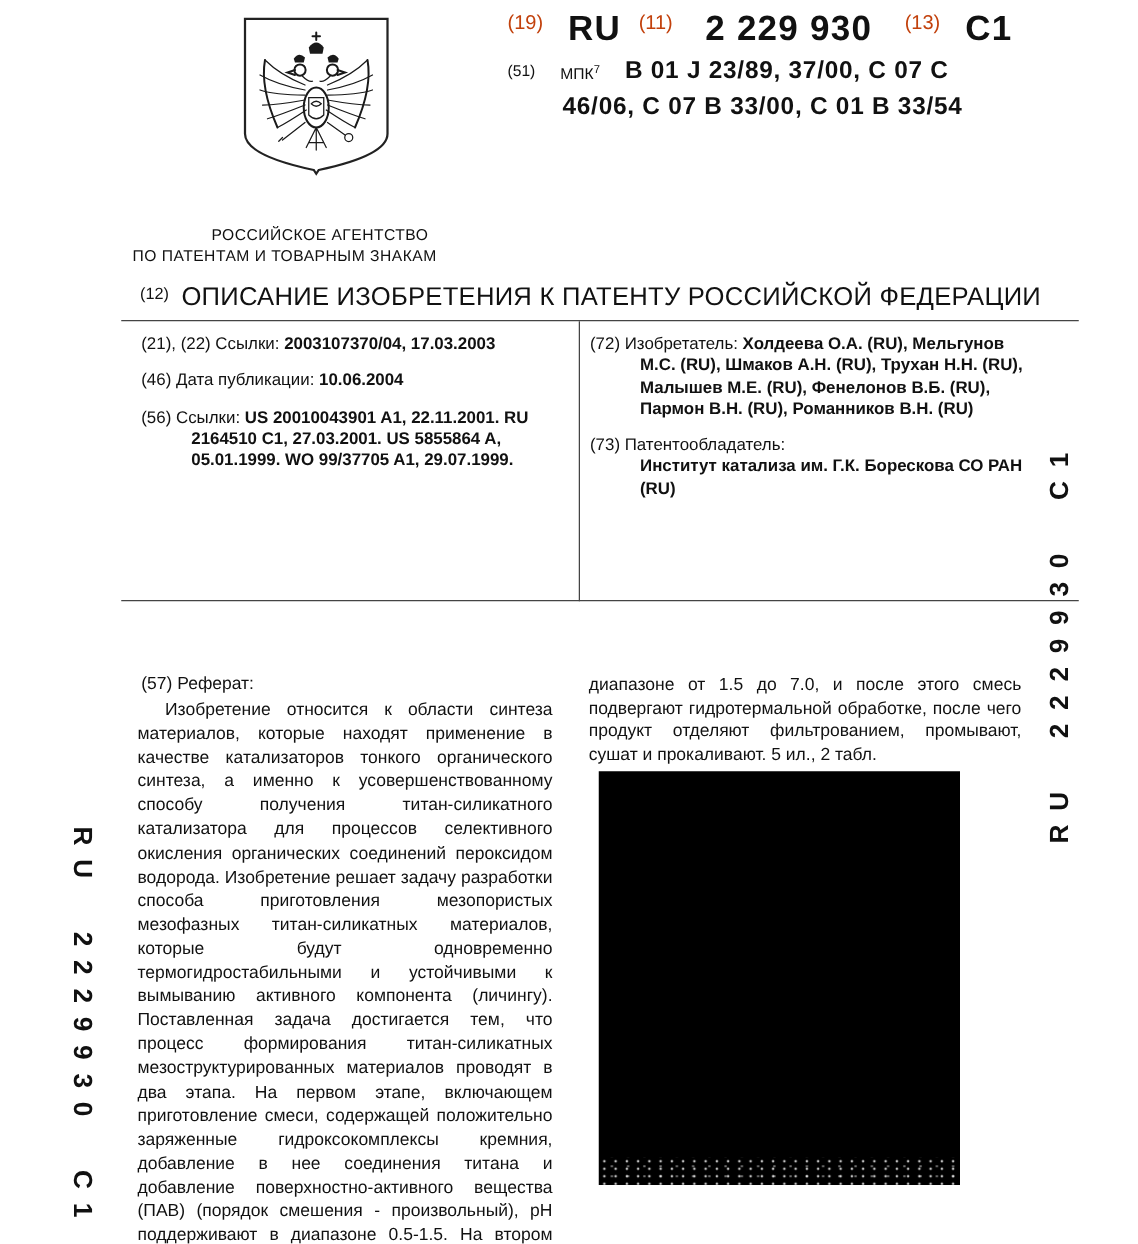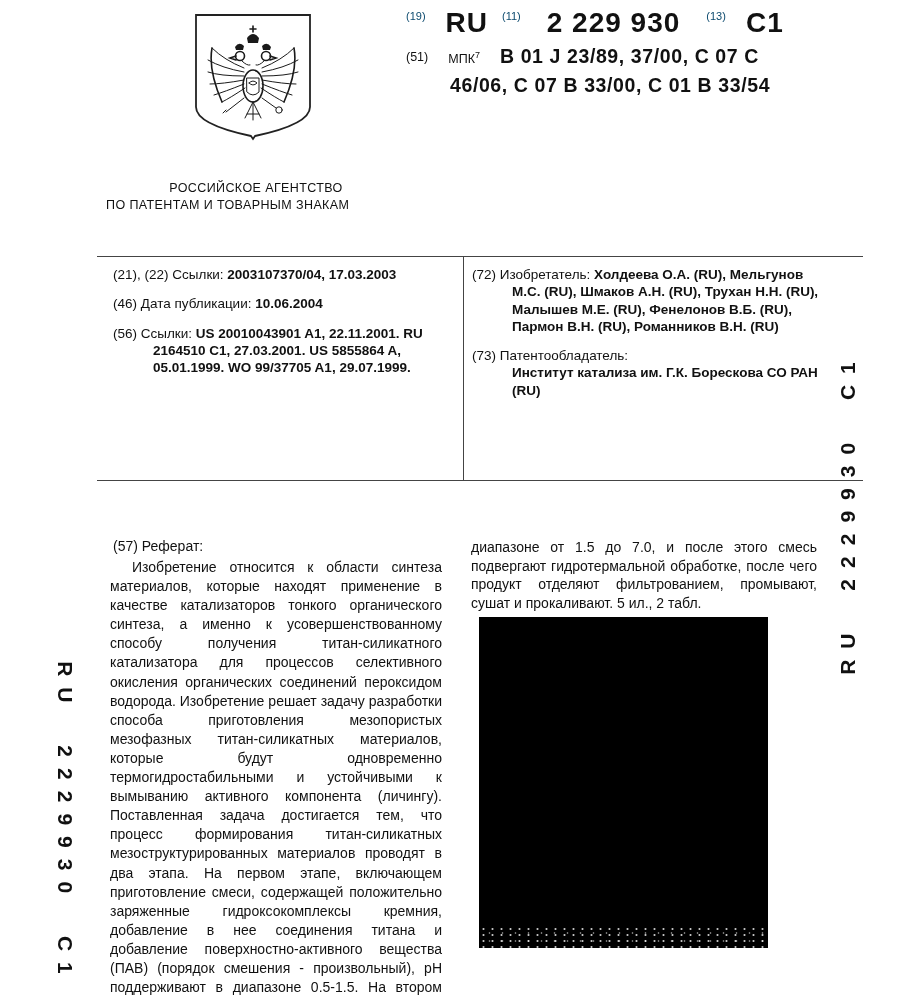--- a/index.html
+++ b/index.html
@@ -5,21 +5,21 @@
   html,body { margin:0; padding:0; background:#ffffff; }
   .page {
     position:relative; width:910px; height:995px; background:#ffffff;
     font-family:"Liberation Sans", sans-serif; color:#111; overflow:hidden;
   }
   
   .emblem { position:absolute; left:186px; top:10px; width:134px; height:134px; }
   
   .hdr { position:absolute; left:406px; top:8px; width:480px; }
   .hdr-row1 { display:flex; align-items:flex-start; }
-  .sup { font-size:11px; color:#0c4a6e; padding-top:2px; white-space:nowrap; }
+  .sup { font-size:16px; color:#c2410c; padding-top:2px; white-space:nowrap; }
   .big { font-size:28px; font-weight:bold; line-height:1.05; letter-spacing:1px; white-space:nowrap; }
   .m-l6{margin-left:20px;text-align:right;} .m-l14{margin-left:14px;} .m-l20{margin-left:20px;} .m-l26{margin-left:26px;}
   .hdr-row2 { display:flex; align-items:flex-start; margin-top:13px; }
   .ipc-label { font-size:12.5px; white-space:nowrap; }
   .ipc-sup { font-size:9px; vertical-align:super; }
   .ipc-bold { font-size:19.5px; font-weight:bold; letter-spacing:0.6px; margin-left:20px; margin-top:-5px; white-space:nowrap; }
   .hdr-row3 { font-size:19.5px; font-weight:bold; letter-spacing:0.6px; margin-top:6px; padding-left:44px; white-space:nowrap; }
   
   .agency { position:absolute; left:106px; top:180px; width:300px; font-size:12.5px; line-height:1.35; letter-spacing:0.4px; }
   .agency .l1 { text-align:center; }
@@ -116,20 +116,24 @@
       <span class="ipc-bold">B 01 J 23/89, 37/00, C 07 C</span>
     </div>
     <div class="hdr-row3">46/06, C 07 B 33/00, C 01 B 33/54</div>
   </div>
 
   <div class="agency">
     <div class="l1">РОССИЙСКОЕ  АГЕНТСТВО</div>
     <div class="l2">ПО ПАТЕНТАМ И ТОВАРНЫМ ЗНАКАМ</div>
   </div>
 
+  <div class="doctype">
+    <span class="num">(12)</span>
+    <span class="txt">ОПИСАНИЕ ИЗОБРЕТЕНИЯ К ПАТЕНТУ РОССИЙСКОЙ ФЕДЕРАЦИИ</span>
+  </div>
 
   <div class="rule" style="left:97px; top:256px; width:766px;"></div>
   <div class="vdiv" style="left:463px; top:257px; height:224px;"></div>
   <div class="rule" style="left:97px; top:480px; width:766px;"></div>
 
   <div class="bib bib-left">
     <div class="bib-entry">
       <span class="bib-num">(21), (22)</span>
       <span class="bib-label">Ссылки:</span>
       <span class="bib-value bold">2003107370/04,  17.03.2003</span>

